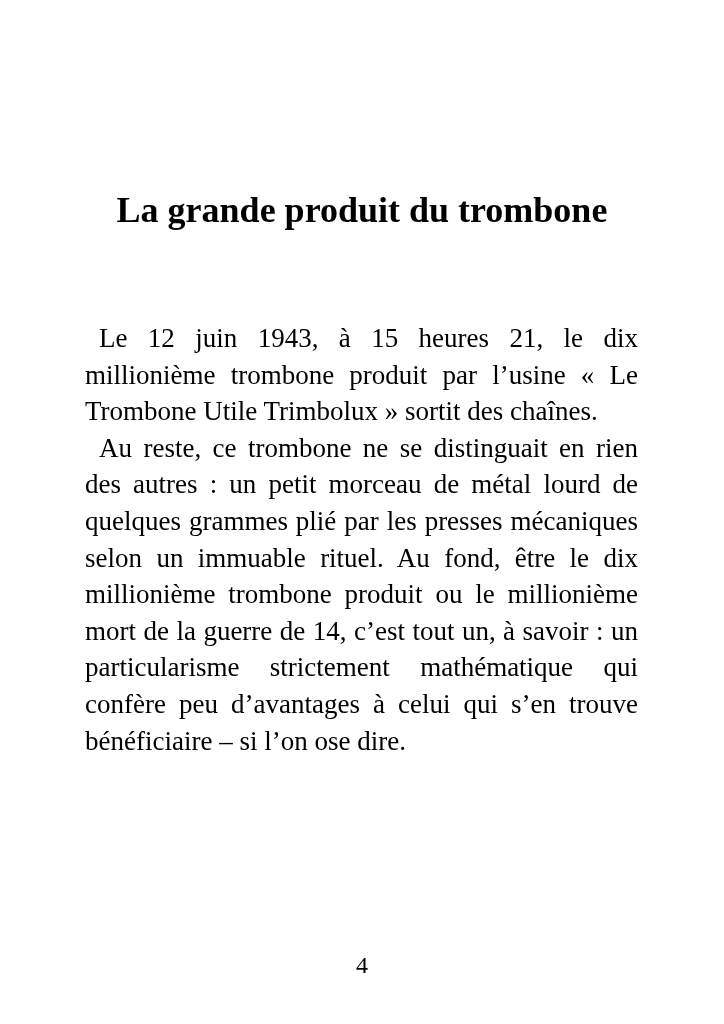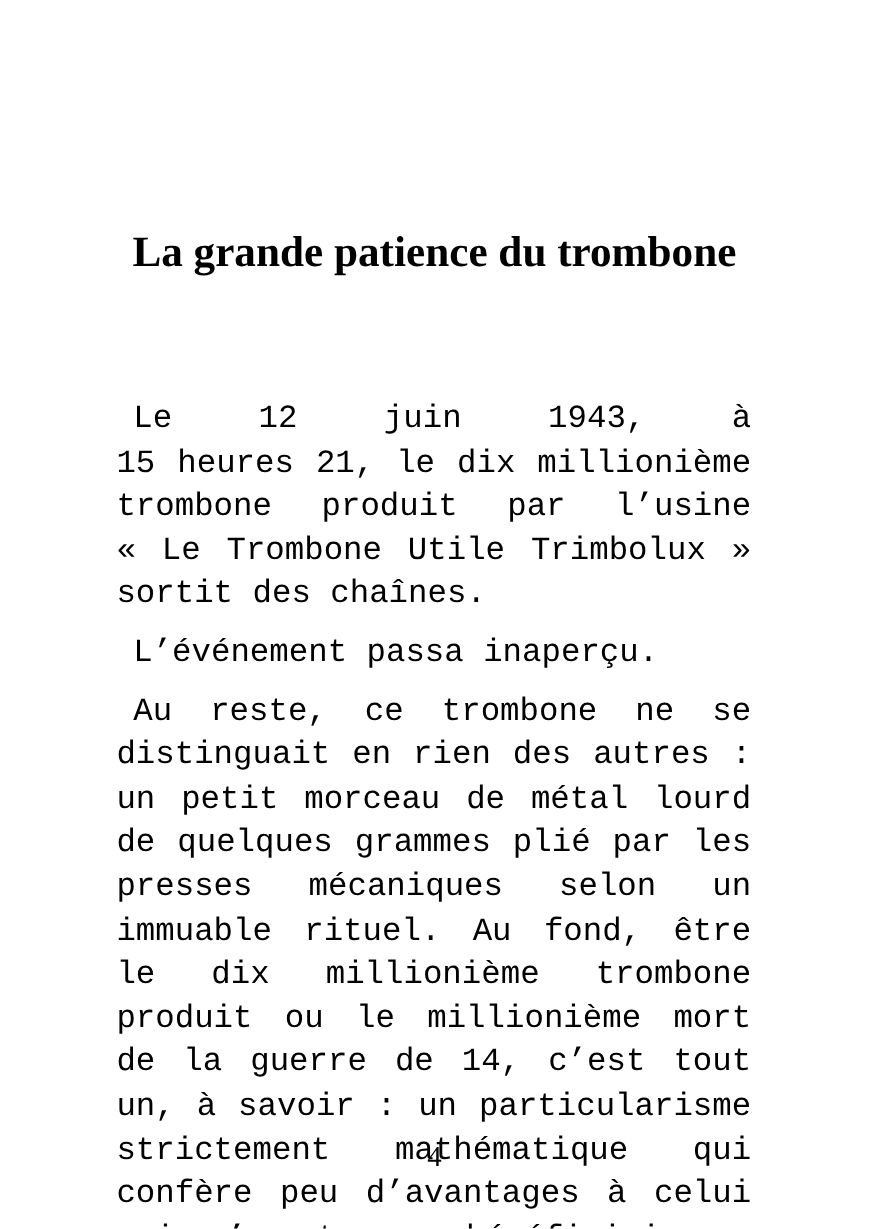--- a/index.html
+++ b/index.html
@@ -32,44 +32,42 @@
     position: absolute;
     top: 320px;
     left: 85px;
     width: 553px;
     font-size: 27px;
     line-height: 36.6px;
     text-align: justify;
     color: #000000;
   }
   .text-block p {
-    margin: 12px;
+    margin: 0;
     padding: 0;
     text-indent: 14px;
-    font-family: Liberation Mono, monospace;
   }
   .folio {
     position: absolute;
     top: 951px;
     left: 0;
     width: 100%;
     text-align: center;
     font-size: 24px;
     line-height: 1.2;
     color: #000000;
   }
 </style>
 </head>
 <body>
 
 <div class="page">
 
-  <h1 class="title">La grande patience du trombone</h1>
+  <h1 class="title">La grande produit du trombone</h1>
 
   <div class="text-block">
     <p>Le 12 juin 1943, à 15&nbsp;heures&nbsp;21, le dix millionième trombone produit par l’usine «&nbsp;Le Trombone Utile Trimbolux&nbsp;» sortit des chaînes.</p>
-    <p>L’événement passa inaperçu.</p>
     <p>Au reste, ce trombone ne se distinguait en rien des autres&nbsp;: un petit morceau de métal lourd de quelques grammes plié par les presses mécaniques selon un immuable rituel. Au fond, être le dix millionième trombone produit ou le millionième mort de la guerre de 14, c’est tout un, à savoir&nbsp;: un particularisme strictement mathématique qui confère peu d’avantages à celui qui s’en trouve bénéficiaire – si l’on ose dire.</p>
   </div>
 
   <div class="folio">4</div>
 
 </div>
 
 </body></html>

